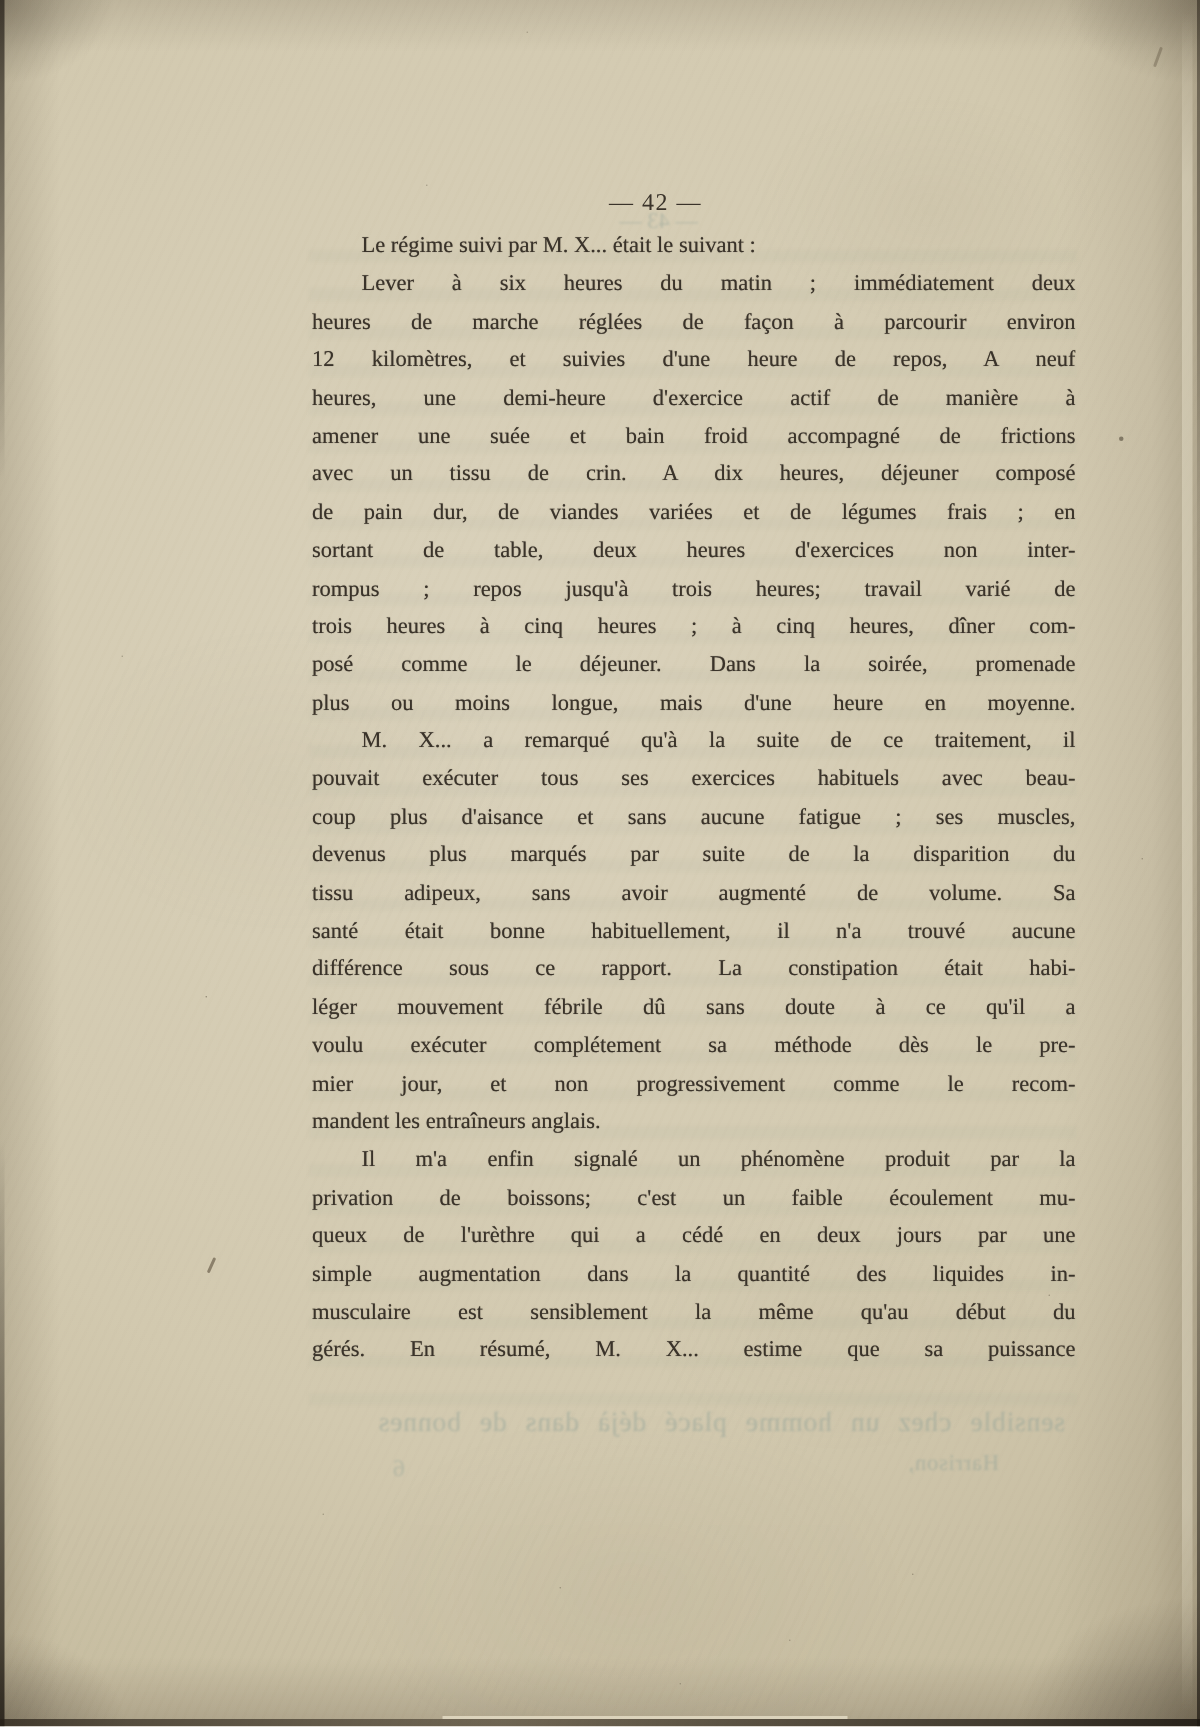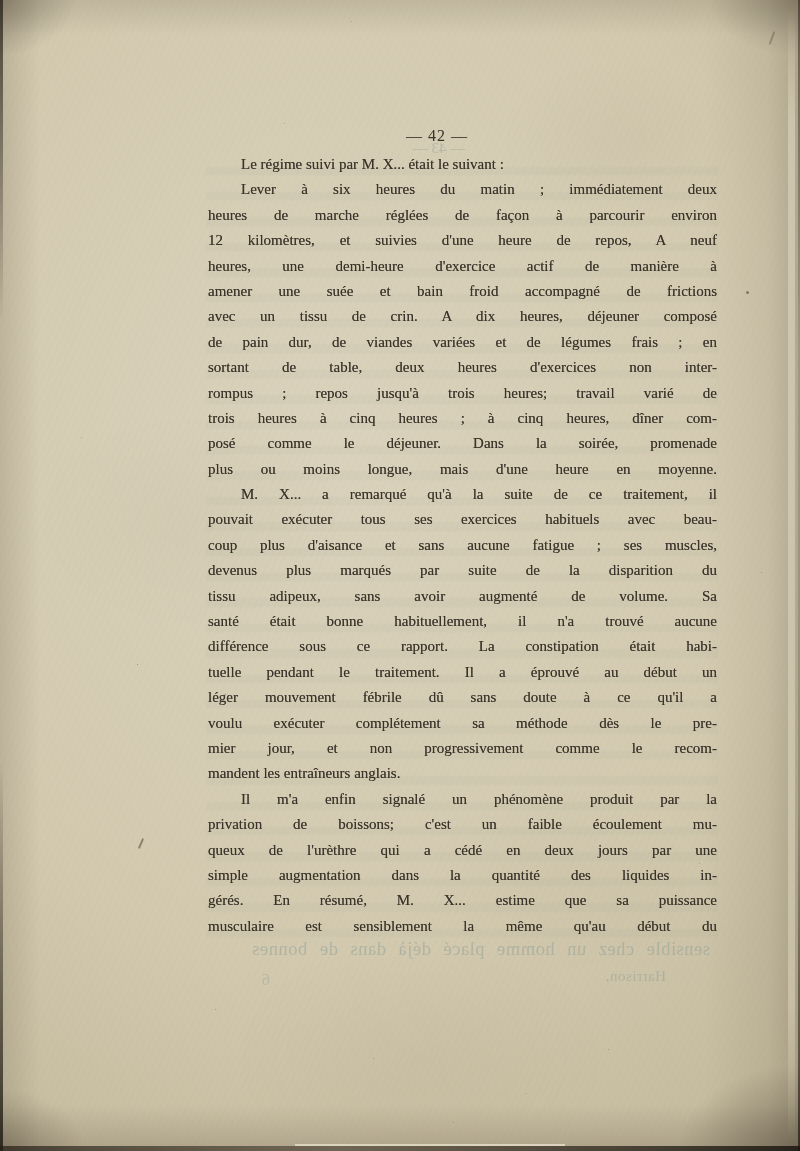--- a/index.html
+++ b/index.html
@@ -112,31 +112,30 @@
       <div class="line j">trois heures à cinq heures ; à cinq heures, dîner com-</div>
       <div class="line j">posé comme le déjeuner. Dans la soirée, promenade</div>
       <div class="line j">plus ou moins longue, mais d'une heure en moyenne.</div>
       <div class="line j ind">M. X... a remarqué qu'à la suite de ce traitement, il</div>
       <div class="line j">pouvait exécuter tous ses exercices habituels avec beau-</div>
       <div class="line j">coup plus d'aisance et sans aucune fatigue ; ses muscles,</div>
       <div class="line j">devenus plus marqués par suite de la disparition du</div>
       <div class="line j">tissu adipeux, sans avoir augmenté de volume. Sa</div>
       <div class="line j">santé était bonne habituellement, il n'a trouvé aucune</div>
       <div class="line j">différence sous ce rapport. La constipation était habi-</div>
-      <div class="line j">tuelle pendant le traitement. Il a éprouvé au début un</div>
       <div class="line j">léger mouvement fébrile dû sans doute à ce qu'il a</div>
       <div class="line j">voulu exécuter complétement sa méthode dès le pre-</div>
       <div class="line j">mier jour, et non progressivement comme le recom-</div>
       <div class="line">mandent les entraîneurs anglais.</div>
       <div class="line j ind">Il m'a enfin signalé un phénomène produit par la</div>
       <div class="line j">privation de boissons; c'est un faible écoulement mu-</div>
       <div class="line j">queux de l'urèthre qui a cédé en deux jours par une</div>
       <div class="line j">simple augmentation dans la quantité des liquides in-</div>
+      <div class="line j">musculaire est sensiblement la même qu'au début du</div>
       <div class="line j">gérés. En résumé, M. X... estime que sa puissance</div>
-      <div class="line j">musculaire est sensiblement la même qu'au début du</div>
     </div>
 
   <div class="edge-left"></div>
   <div class="edge-bottom"></div>
   <div class="edge-bottom-highlight"></div>
   <div class="edge-right-light"></div>
   <div class="edge-right-dark"></div>
 
   <div class="speck"></div>
   <div class="pen-mark mark-top-right"></div>

